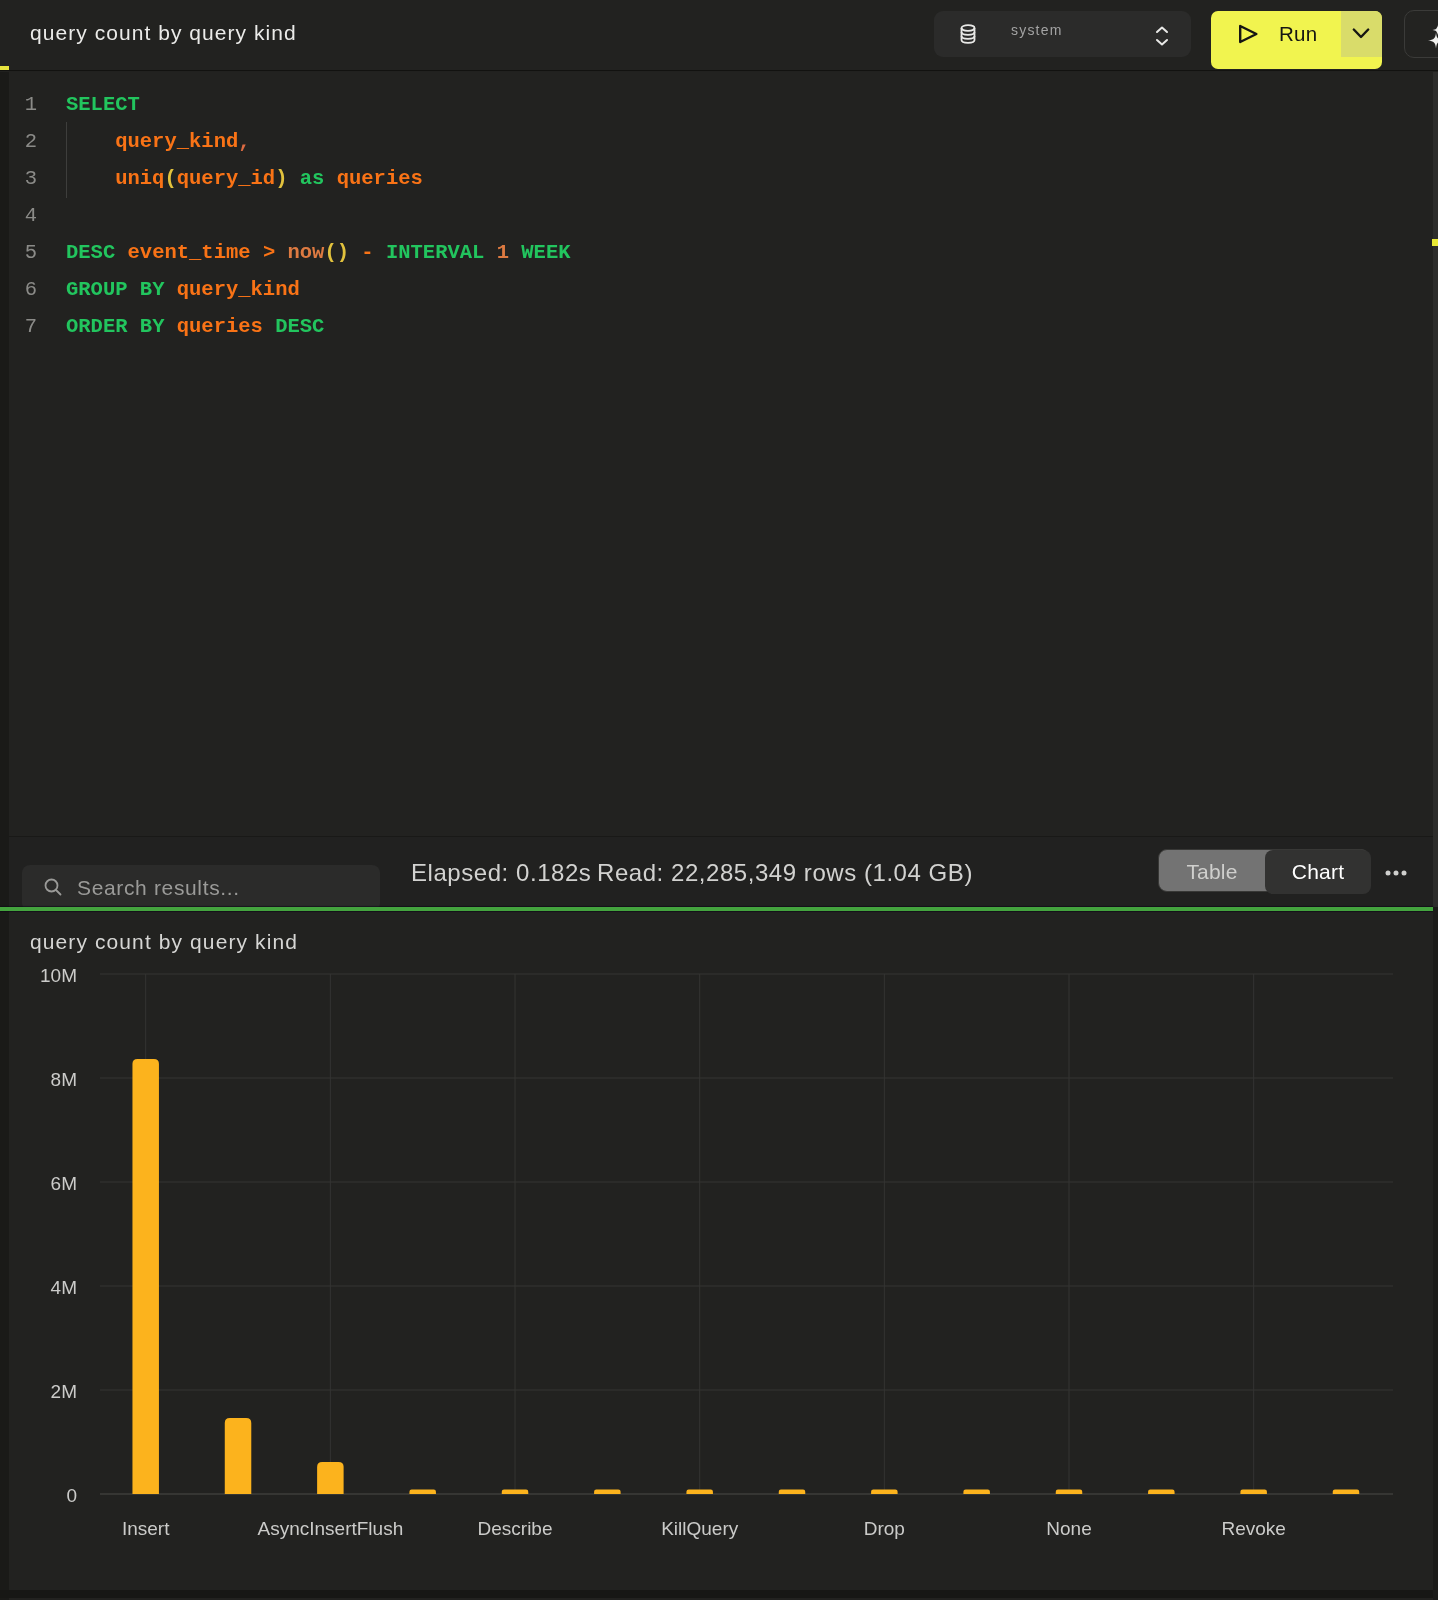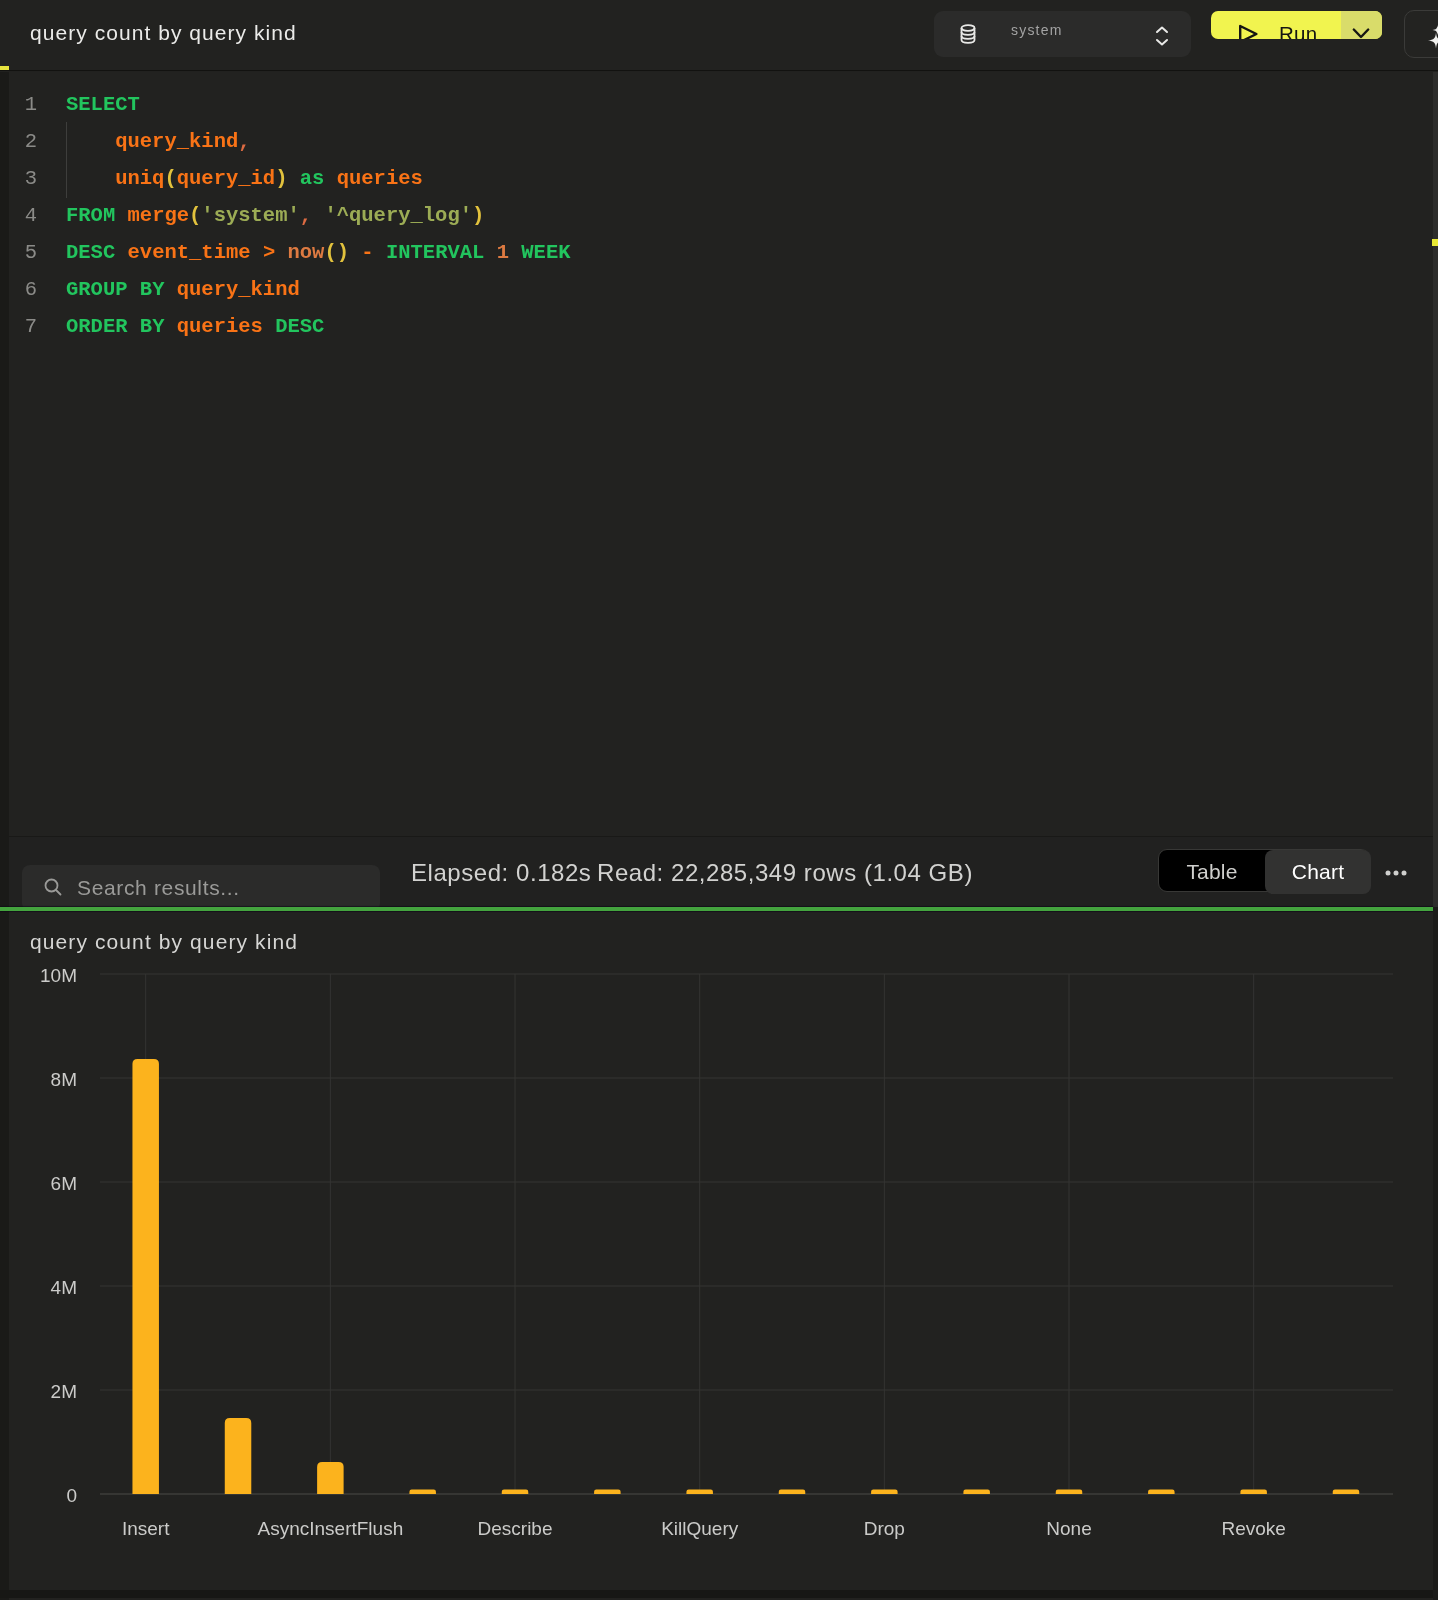--- a/index.html
+++ b/index.html
@@ -6,21 +6,21 @@
   html,body { width:1438px; height:1600px; background:#21211f; overflow:hidden; }
   body { font-family:"Liberation Sans", sans-serif; position:relative; }
   .abs { position:absolute; }
   
   #header { position:absolute; left:0; top:0; width:1438px; height:71px; background:#222220; }
   #header .divider { position:absolute; left:0; bottom:0; width:1438px; height:1px; background:#121210; }
   #tabtick { position:absolute; left:0; top:66px; width:9px; height:5px; background:#e6e33e; }
   #title { position:absolute; left:30px; top:21px; font-size:21px; color:#ebebe9; letter-spacing:1.05px; }
   #dbselect { position:absolute; left:934px; top:11px; width:257px; height:46px; background:#2b2b2a; border-radius:9px; }
   #dbselect .txt { position:absolute; left:77px; top:11px; font-size:14px; color:#a3a3a3; letter-spacing:1.2px; }
-  #runbtn { position:absolute; left:1211px; top:11px; width:171px; height:28px; background:#f1f44f; border-radius:7px; overflow:hidden; }
+  #runbtn { position:absolute; left:1211px; top:11px; width:171px; height:58px; background:#f1f44f; border-radius:7px; overflow:hidden; }
   #runbtn .split { position:absolute; right:0; top:0; width:41px; height:46px; background:#d9dc6a; }
   #runbtn .txt { position:absolute; left:68px; top:11px; font-size:20.5px; color:#161613; letter-spacing:0.3px; }
   #sparklebtn { position:absolute; left:1404px; top:10px; width:48px; height:48px; background:#232321; border:1px solid #3b3b39; border-radius:10px; }
   
   #editor { position:absolute; left:0; top:72px; width:1438px; height:764px; background:#222220; }
   .codeline { position:absolute; left:0; width:1438px; height:37px; line-height:37px; font-family:"Liberation Mono", monospace; font-size:20.5px; font-weight:bold; white-space:pre; }
   .lnum { position:absolute; left:0; width:37px; text-align:right; color:#8b8b88; font-weight:normal; }
   .code { position:absolute; left:66px; }
   .kw { color:#22c55e; }
   .id { color:#f97316; }
@@ -31,21 +31,21 @@
   #indentguide { position:absolute; left:66px; top:50px; width:1px; height:76px; background:#3e3e3c; }
   #leftstrip { position:absolute; left:0; top:72px; width:9px; height:1528px; background:#1a1a18; }
   #rightrail { position:absolute; left:1433px; top:72px; width:5px; height:835px; background:#2d2d2b; }
   #rightseam { position:absolute; left:1433px; top:907px; width:5px; height:693px; background:#1b1b19; z-index:7; }
   #railmark { position:absolute; left:1432px; top:239px; width:6px; height:7px; background:#e8e834; }
   
   #toolbar { position:absolute; left:0; top:836px; width:1438px; height:72px; background:#212120; border-top:1px solid #191917; }
   #search { position:absolute; left:22px; top:28px; width:358px; height:46px; background:#2b2b2a; border-radius:8px; }
   #search .ph { position:absolute; left:55px; top:11px; font-size:21px; color:#9a9a98; letter-spacing:0.65px; }
   .statline { position:absolute; top:22px; font-size:24px; color:#d2d2d0; letter-spacing:0.55px; }
-  #segment { position:absolute; left:1158px; top:12px; width:212px; height:43px; background:#000000; border:1px solid #383836; border-radius:9px; }
+  #segment { position:absolute; left:1158px; top:12px; width:212px; height:43px; background:#737373; border:1px solid #383836; border-radius:9px; }
   #segment .seg { position:absolute; top:0; height:44px; line-height:44px; text-align:center; font-size:21px; letter-spacing:0.2px; }
   #seg-table { left:0; width:106px; color:#cfcfcd; }
   #seg-chart { left:106px; width:106px; background:#323231; border-radius:8px; color:#ffffff; }
   
   #greenline { position:absolute; left:0; top:907px; width:1433px; height:3.5px; background:#44a43e; z-index:6; box-shadow:0 1px 1px rgba(10,5,20,0.55), 0 -1px 1px rgba(10,5,20,0.55); }
   
   #chart { position:absolute; left:0; top:911px; width:1438px; height:689px; background:#222220; }
   #charttitle { position:absolute; left:30px; top:19px; font-size:21px; color:#d6d6d4; letter-spacing:1.1px; }
   #bottomstrip { position:absolute; left:0; top:1590px; width:1438px; height:8px; background:#171715; }
 </style>
@@ -84,21 +84,21 @@
       </svg>
     </div>
     <div class="divider"></div>
   </div>
 
   <div id="editor">
     <div id="indentguide"></div>
     <div class="codeline" style="top:14px"><span class="lnum">1</span><span class="code"><span class="kw">SELECT</span></span></div>
     <div class="codeline" style="top:51px"><span class="lnum">2</span><span class="code">    <span class="id">query_kind</span><span class="cm">,</span></span></div>
     <div class="codeline" style="top:88px"><span class="lnum">3</span><span class="code">    <span class="id">uniq</span><span class="pa">(</span><span class="id">query_id</span><span class="pa">)</span> <span class="kw">as</span> <span class="id">queries</span></span></div>
-    <div class="codeline" style="top:125px"><span class="lnum">4</span><span class="code"><span class="kw">FROM</span> <span class="id">merge</span><span class="pa">(</span><span class="st">'system'</span><span class="cm">,</span> <span class="st">'^query_log'</span><span class="pa">)</span></span></div>
+    <div class="codeline" style="top:125px"><span class="lnum">4</span></div>
     <div class="codeline" style="top:162px"><span class="lnum">5</span><span class="code"><span class="kw">DESC</span> <span class="id">event_time</span> <span class="id">&gt;</span> <span class="or">now</span><span class="pa">()</span> <span class="id">-</span> <span class="kw">INTERVAL</span> <span class="or">1</span> <span class="kw">WEEK</span></span></div>
     <div class="codeline" style="top:199px"><span class="lnum">6</span><span class="code"><span class="kw">GROUP</span> <span class="kw">BY</span> <span class="id">query_kind</span></span></div>
     <div class="codeline" style="top:236px"><span class="lnum">7</span><span class="code"><span class="kw">ORDER</span> <span class="kw">BY</span> <span class="id">queries</span> <span class="kw">DESC</span></span></div>
   </div>
 
   <div id="toolbar">
     <div id="search">
       <svg class="abs" style="left:20px;top:11px" width="22" height="22" viewBox="0 0 22 22" fill="none" stroke="#9a9a98" stroke-width="1.8" stroke-linecap="round">
         <circle cx="9.5" cy="9.5" r="6"></circle>
         <path d="M14 14 L18.5 18.5"></path>

